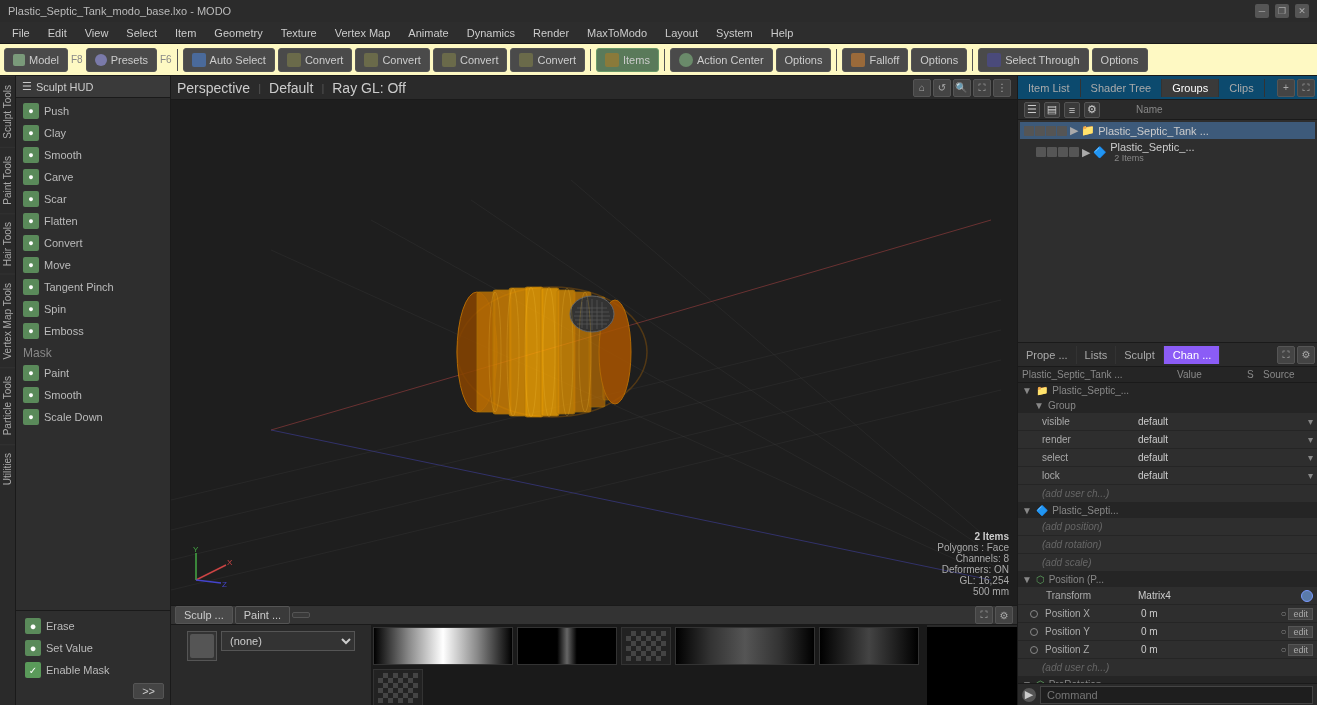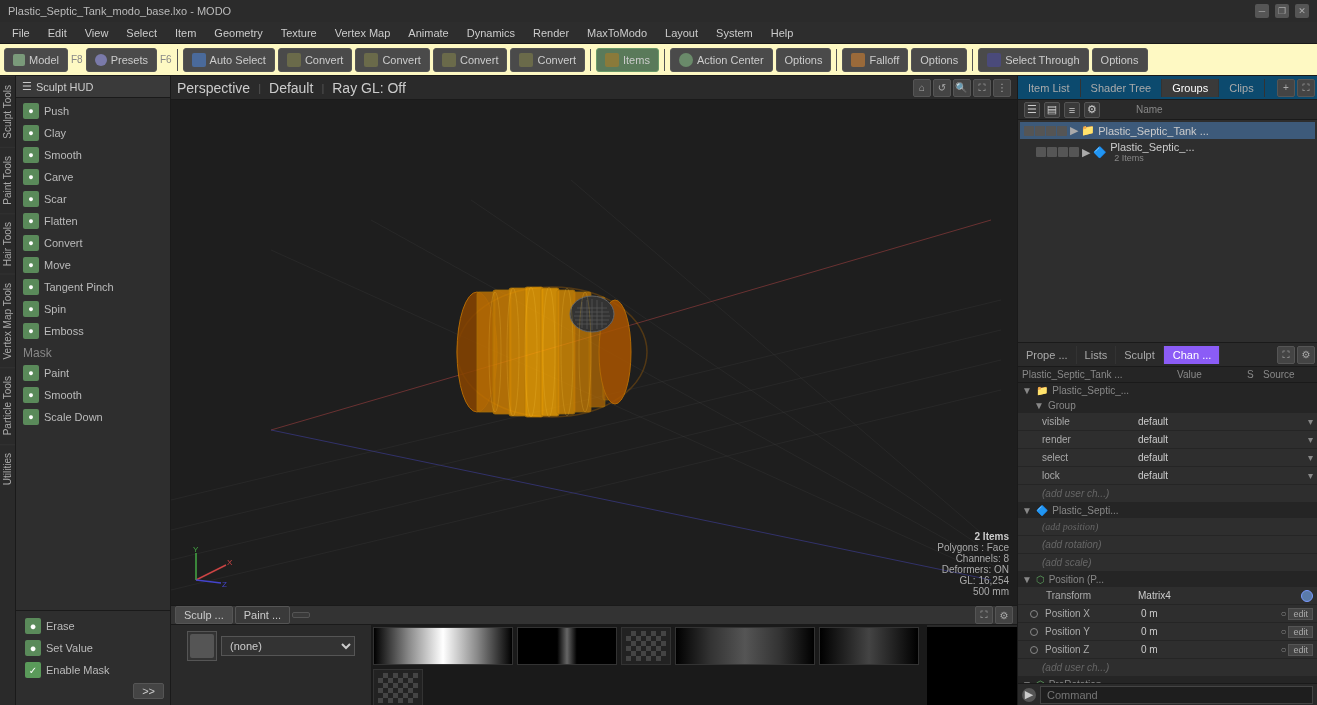--- a/index.html
+++ b/index.html
@@ -399,21 +399,21 @@
         <div class="bottom-tab">Paint ...</div>
         <div class="bottom-tab"></div>
         <div style="margin-left:auto; display:flex; gap:2px;">
           <div class="vp-btn">⛶</div>
           <div class="vp-btn">⚙</div>
         </div>
       </div>
       <div id="bottom-content">
 
         <div style="width:200px; background:#2a2a2a; padding:4px; display:flex; flex-direction:column; gap:2px;">
-          <div style="display:flex; align-items:center; gap:4px; padding:2px 12px;">
+          <div style="display:flex; align-items:flex-start; gap:4px; padding:2px 12px;">
             <div style="width:30px;height:30px;background:#333;border:1px solid #555;display:flex;align-items:center;justify-content:center;">
               <span style="width:24px;height:24px;background:#555;border-radius:2px;display:block;"></span>
             </div>
             <select style="flex:1;background:#333;border:1px solid #555;color:#ccc;padding:2px 4px;font-size:11px;">
               <option>(none)</option>
             </select>
           </div>
         </div>
 
         <div style="flex:1; background:#1a1a1a; position:relative; display:flex; flex-wrap:wrap; overflow:hidden;">
@@ -553,21 +553,21 @@
           <span class="channel-name" style="color:#666; font-style:italic;">(add user ch...)</span>
         </div>
 
         <div class="section-header">
           <span>▼</span>
           <span style="color:#cc8800;">🔷</span>
           <span>Plastic_Septi...</span>
         </div>
         <div class="channel-row">
           <span style="width:16px;"></span>
-          <span class="channel-name" style="color:#666; font-style:italic;font-family:Liberation Serif, serif;">(add position)</span>
+          <span class="channel-name" style="color:#666; font-style:italic;">(add position)</span>
         </div>
         <div class="channel-row">
           <span style="width:16px;"></span>
           <span class="channel-name" style="color:#666; font-style:italic;">(add rotation)</span>
         </div>
         <div class="channel-row">
           <span style="width:16px;"></span>
           <span class="channel-name" style="color:#666; font-style:italic;">(add scale)</span>
         </div>
 

